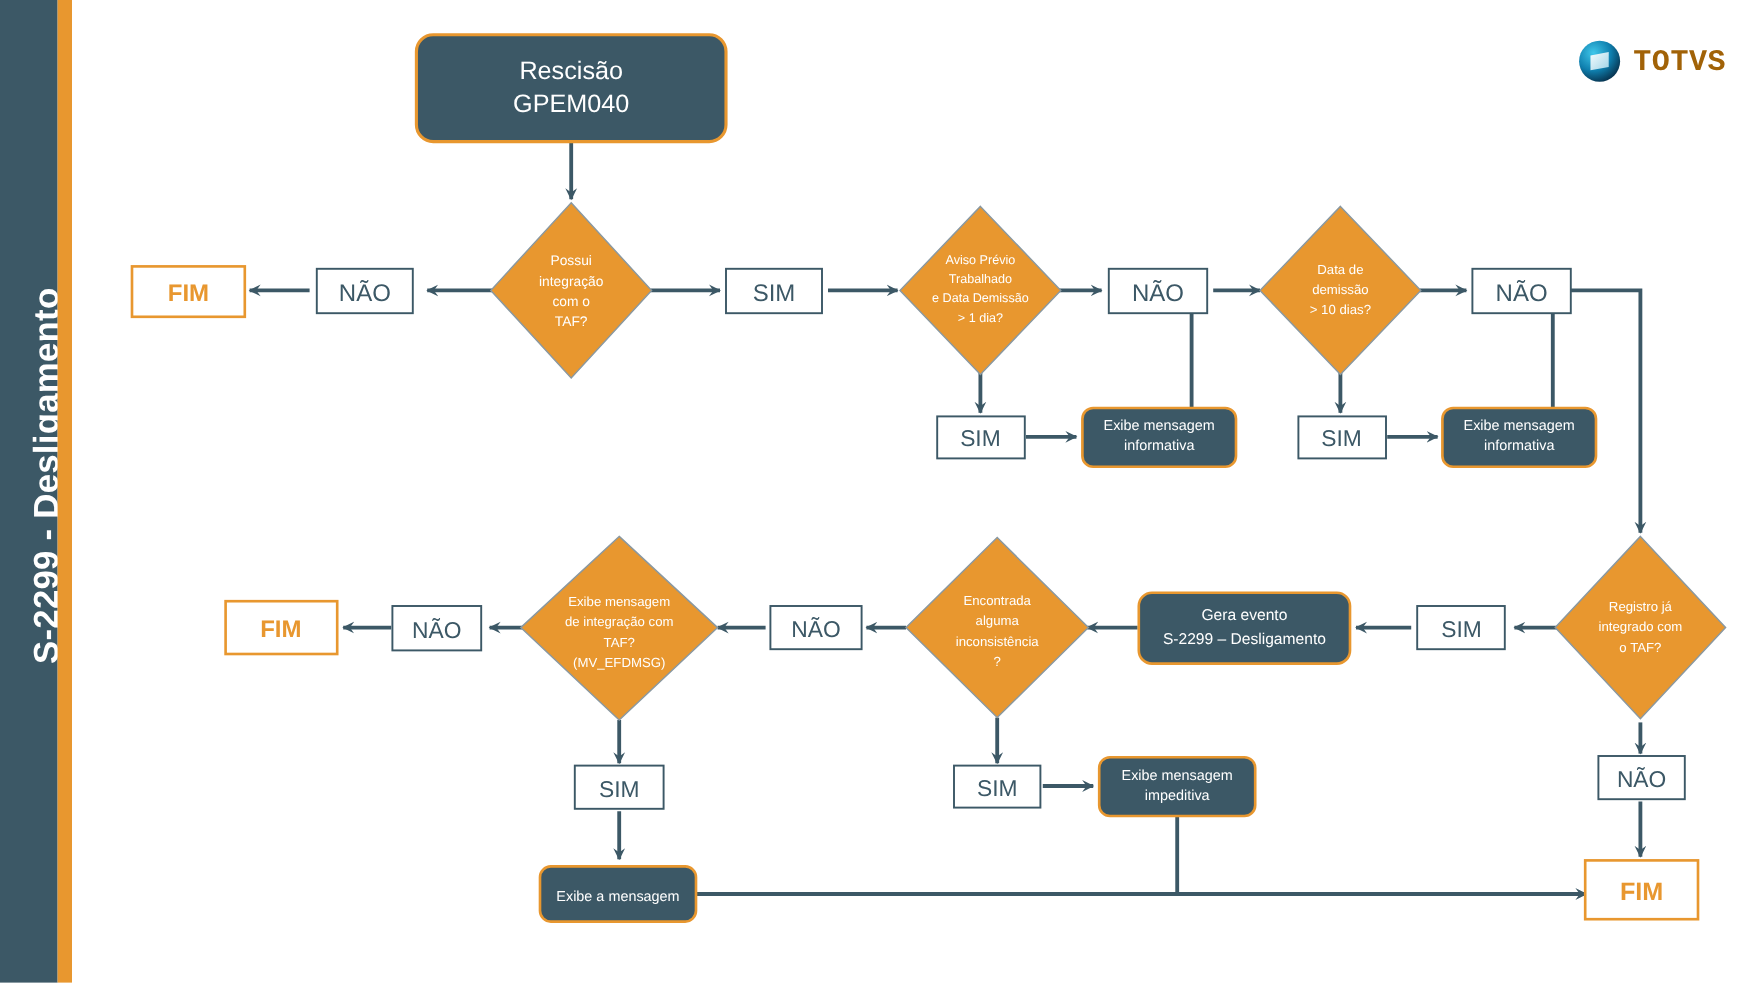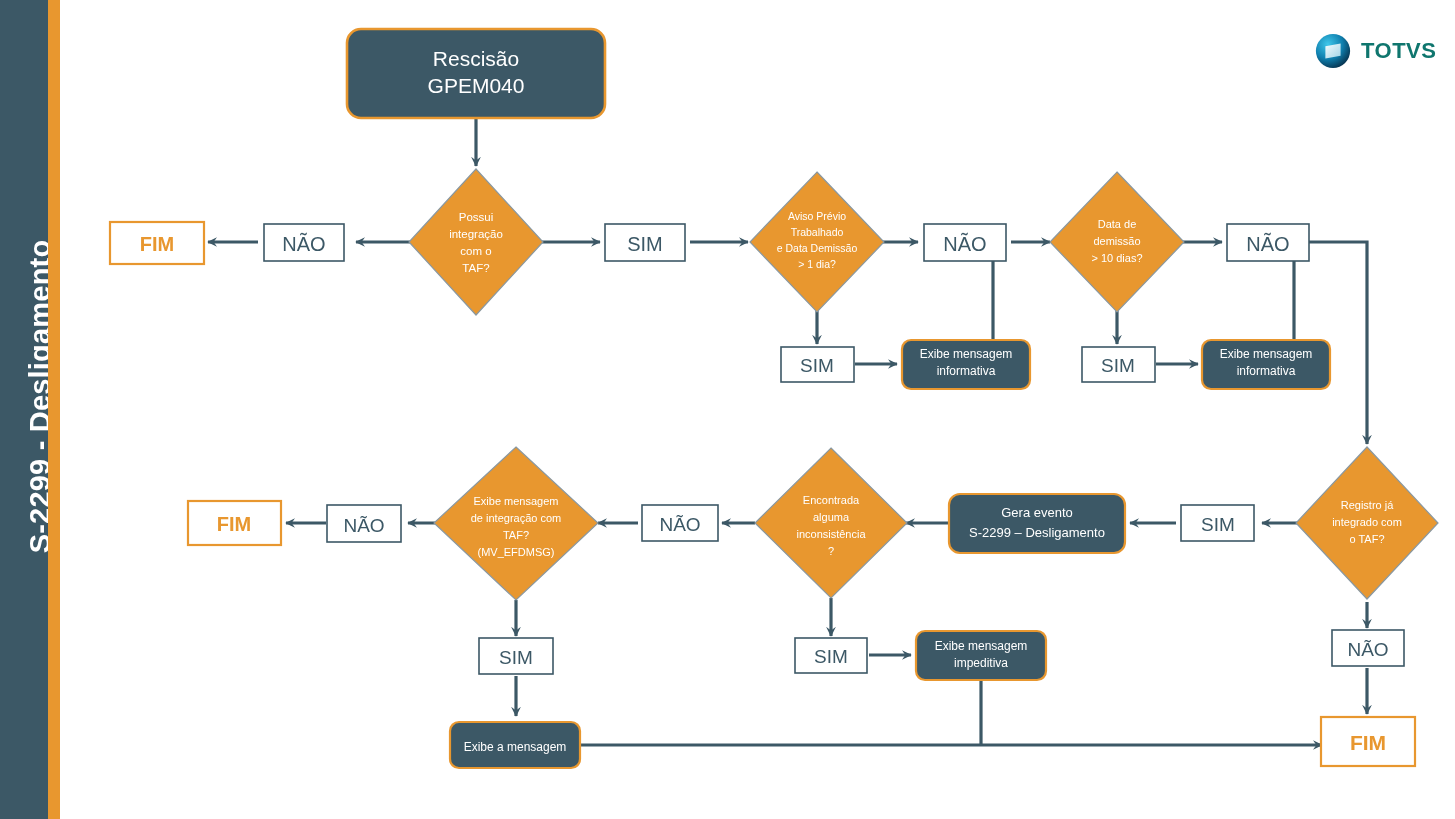--- a/index.html
+++ b/index.html
@@ -31,22 +31,22 @@
     text-align:center;
     letter-spacing:0.2px;
     white-space:nowrap;
   }
   .logo-wrap{
     position:absolute;left:1314px;top:30px;width:130px;height:42px;
     display:flex;align-items:center;gap:9px;
   }
   .logo-mark{width:38px;height:38px;flex:0 0 38px;}
   .logo-text{
-    color:#0f766e;font-size:22px;font-weight:bold;letter-spacing:0.5px;
-    line-height:1;font-family:Liberation Sans, sans-serif;
+    color:#a16207;font-size:25px;font-weight:bold;letter-spacing:0.5px;
+    line-height:1;font-family:Liberation Mono, monospace;
   }
   svg#flow{position:absolute;left:0;top:0;width:1455px;height:819px;}
   .node-text{fill:#ffffff;font-family:"Liberation Sans", sans-serif;text-anchor:middle;}
   .lbl-text{font-family:"Liberation Sans", sans-serif;text-anchor:middle;}
 </style>
 </head>
 <body>
 
 <div id="stage">
 

